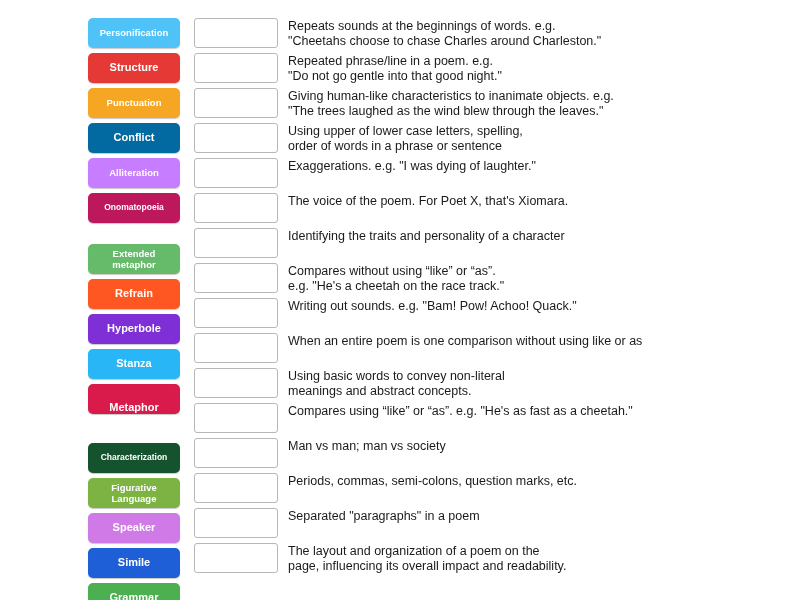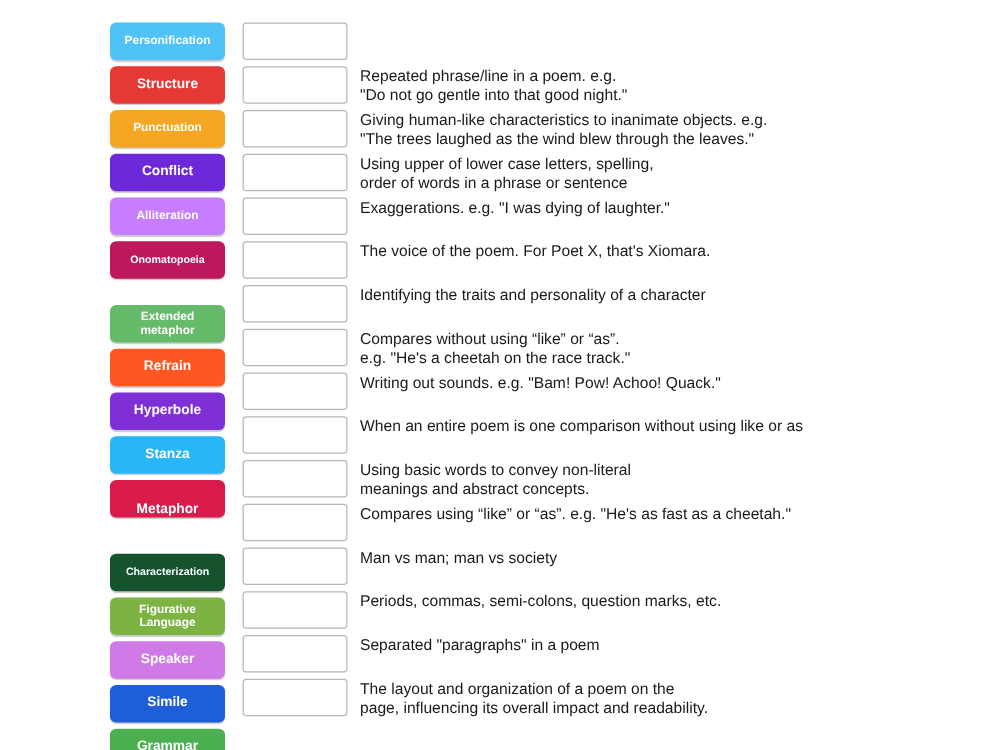--- a/index.html
+++ b/index.html
@@ -88,21 +88,21 @@
   <div id="terms-column">
       <div class="term-tile small" style="background: rgb(79, 195, 247);">
         <span>Personification</span>
       </div>
       <div class="term-tile" style="background: rgb(229, 57, 53);">
         <span>Structure</span>
       </div>
       <div class="term-tile small" style="background: rgb(245, 166, 35);">
         <span>Punctuation</span>
       </div>
-      <div class="term-tile" style="background: #6d28d9; text-align: center;">
+      <div class="term-tile" style="background: #0369a1; text-align: center;">
         <span>Conflict</span>
       </div>
       <div class="term-tile small" style="background: rgb(199, 125, 255);">
         <span>Alliteration</span>
       </div>
       <div class="term-tile tiny" style="background: #be185d;">
         <span>Onomatopoeia</span>
       </div>
       <div class="term-tile small" style="background: rgb(102, 187, 106); margin-top: 16px;">
         <span>Extended metaphor</span>
@@ -131,20 +131,22 @@
       <div class="term-tile" style="background: rgb(30, 95, 216);">
         <span>Simile</span>
       </div>
       <div class="term-tile" style="background: rgb(76, 175, 80);">
         <span>Grammar</span>
       </div>
     </div>
   <div id="rows">
       <div class="row">
         <div class="drop-box"></div>
+        <div class="definition">Repeats sounds at the beginnings of words. e.g.
+"Cheetahs choose to chase Charles around Charleston."</div>
       </div>
       <div class="row">
         <div class="drop-box"></div>
         <div class="definition">Repeated phrase/line in a poem. e.g.
 "Do not go gentle into that good night."</div>
       </div>
       <div class="row">
         <div class="drop-box"></div>
         <div class="definition">Giving human-like characteristics to inanimate objects. e.g.
 "The trees laughed as the wind blew through the leaves."</div>

